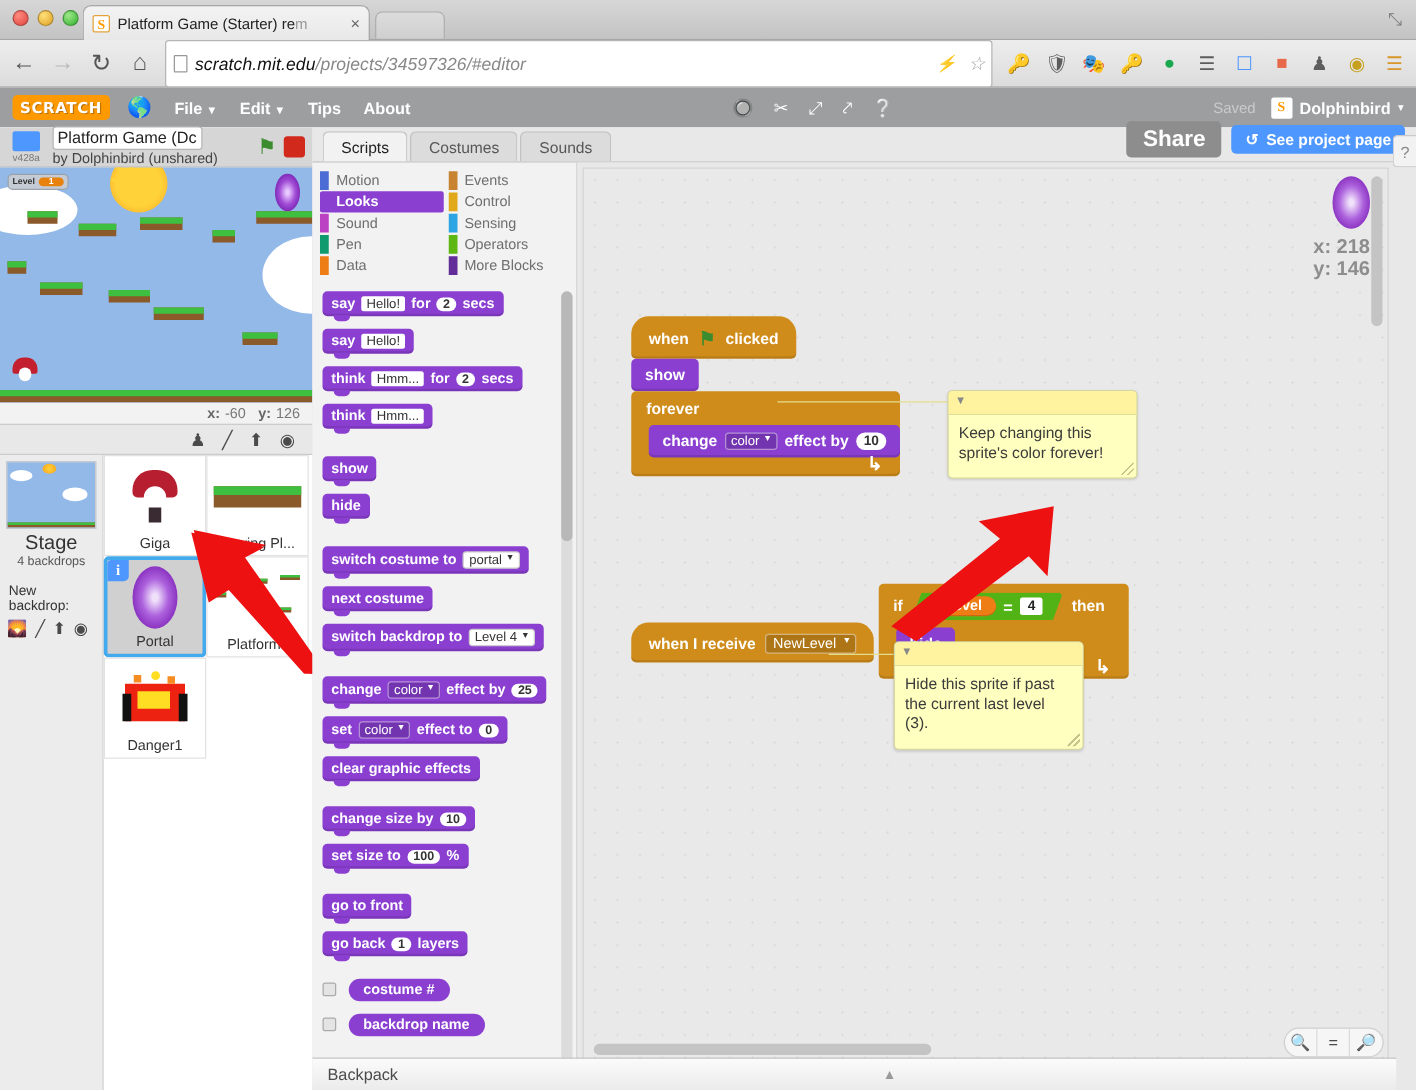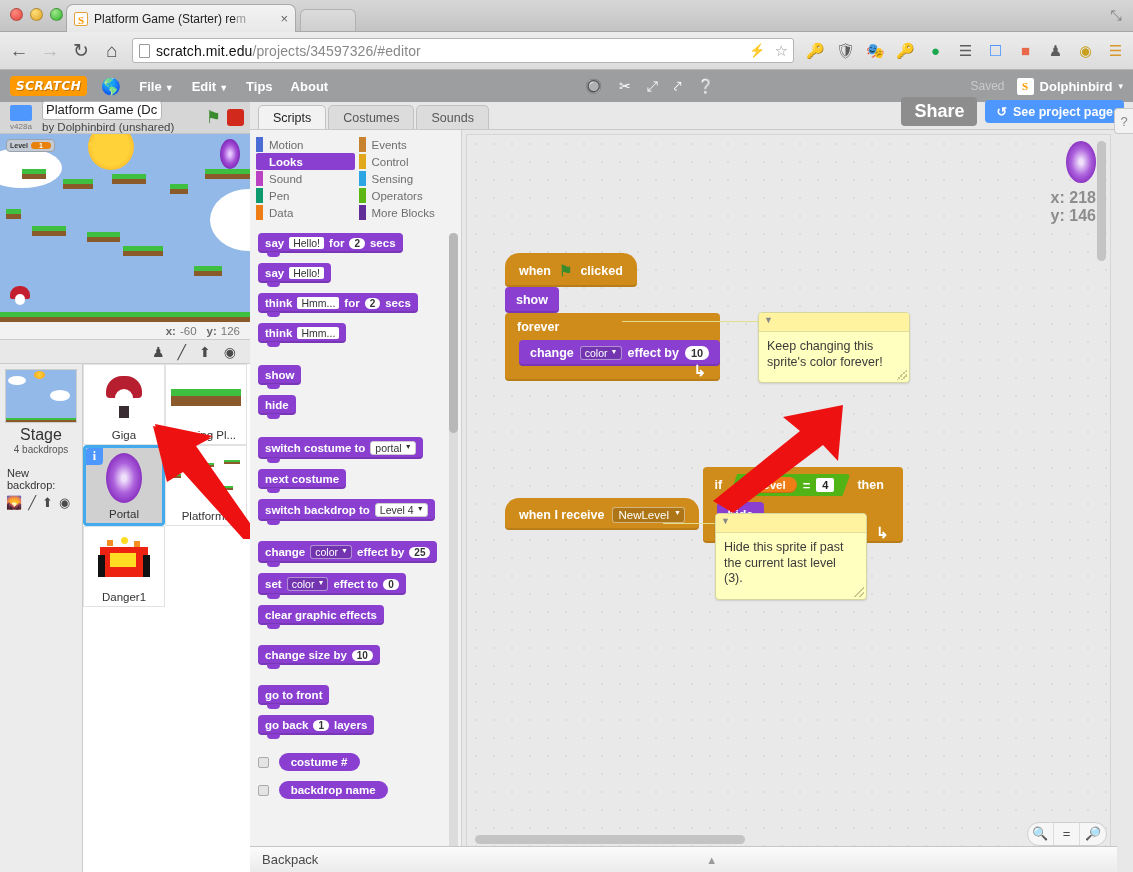--- a/index.html
+++ b/index.html
@@ -29,38 +29,38 @@
   .tab-new { position:absolute; left:300px; top:9px; width:56px; height:22px;
              background:linear-gradient(#dcdcdc,#cfcfcf); border:1px solid #b0b0b0;
              border-bottom:none; border-radius:6px 6px 0 0; }
   .win-max { position:absolute; right:6px; top:5px; width:22px; height:20px; color:#777; font-size:14px;
              text-align:center; line-height:20px;}
 
   .navbar { height:38px; display:flex; align-items:center; padding:0 8px; gap:9px;
             background:linear-gradient(#ededed,#dcdcdc); border-bottom:1px solid #b4b4b4; }
   .navbtn { color:#555; font-size:19px; width:22px; text-align:center; }
   .navbtn.dim { color:#b9b9b9; }
-  .omnibox { flex:1; height:25px; background:#fff; border:1px solid #b5b5b5; border-radius:3px;
-             display:flex; align-items:center; padding:0 6px; gap:6px; position:relative; }
+  .omnibox { flex:1; height:38px; background:#fff; border:1px solid #b5b5b5; border-radius:3px;
+             display:flex; align-items:center; padding:0 6px; gap:6px; position:relative;font-style:italic; }
   .page-icon { width:11px; height:14px; border:1px solid #999; border-radius:1px; background:#fff; }
   .url { font-size:14px; color:#111; letter-spacing:.1px; }
   .url .g { color:#888; }
   .omni-right { position:absolute; right:5px; display:flex; gap:9px; align-items:center;}
   .star { color:#9a9a9a; font-size:15px;}
   .bolt { color:#8a8a8a; font-size:13px;}
   .ext-icons { display:flex; align-items:center; gap:11px; padding-left:3px;}
   .ext { width:19px; height:19px; display:flex; align-items:center; justify-content:center;
          font-size:15px; color:#5d5d5d; }
 
   
   .scratch-menu { height:32px; background:#9c9ea0; display:flex; align-items:center;
                   padding:0 10px; gap:0; color:#fff; }
   .logo { background:#f90; color:#fff; font-weight:bold; font-size:12px; padding:3px 6px;
           border-radius:4px; letter-spacing:.5px; font-family:"DejaVu Sans",sans-serif;
-          text-shadow:1px 1px 0 rgba(0,0,0,.25); margin-right:14px;font-style:italic; }
+          text-shadow:1px 1px 0 rgba(0,0,0,.25); margin-right:14px; }
   .globe { font-size:16px; margin-right:18px; color:#e9e9e9; }
   .mitem { font-size:13px; font-weight:bold; color:#fff; margin-right:18px; white-space:nowrap;}
   .mitem .car { font-size:9px; margin-left:3px; }
   .menu-spacer { flex:1; }
   .mtool { font-size:14px; color:#fff; margin-right:16px; }
   .saved { font-size:12px; color:#c9cacb; margin-right:12px;}
   .userbox { display:flex; align-items:center; gap:6px; }
   .user-av { width:17px; height:17px; background:#fff; border-radius:2px; color:#f90;
              font-weight:bold; font-size:11px; text-align:center; line-height:17px;
              font-family:"Liberation Serif",serif; }
@@ -606,20 +606,25 @@
             <span>clear graphic effects</span>
               </div></div>
 
           <div style="height:10px"></div>
 
           <div><div class="blk">
             <span>change size by</span>
             <span class="numfield">10</span>
               </div></div>
 
+          <div><div class="blk">
+            <span>set size to</span>
+            <span class="numfield">100</span>
+            <span>%</span>
+              </div></div>
 
           <div style="height:10px"></div>
 
           <div><div class="blk">
             <span>go to front</span>
               </div></div>
 
           <div><div class="blk">
             <span>go back</span>
             <span class="numfield">1</span>

